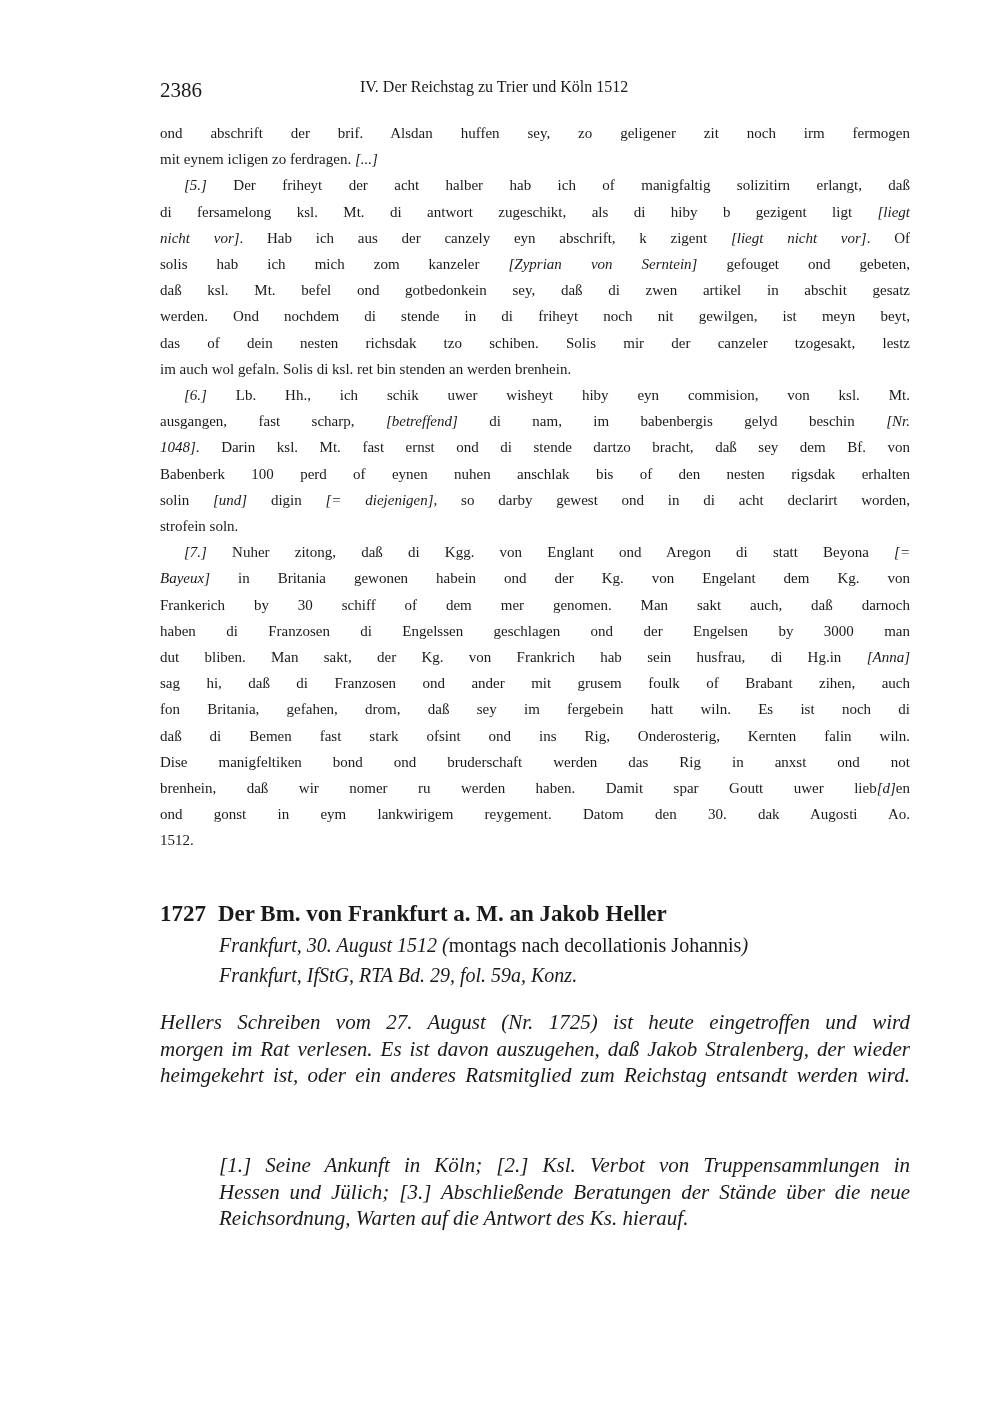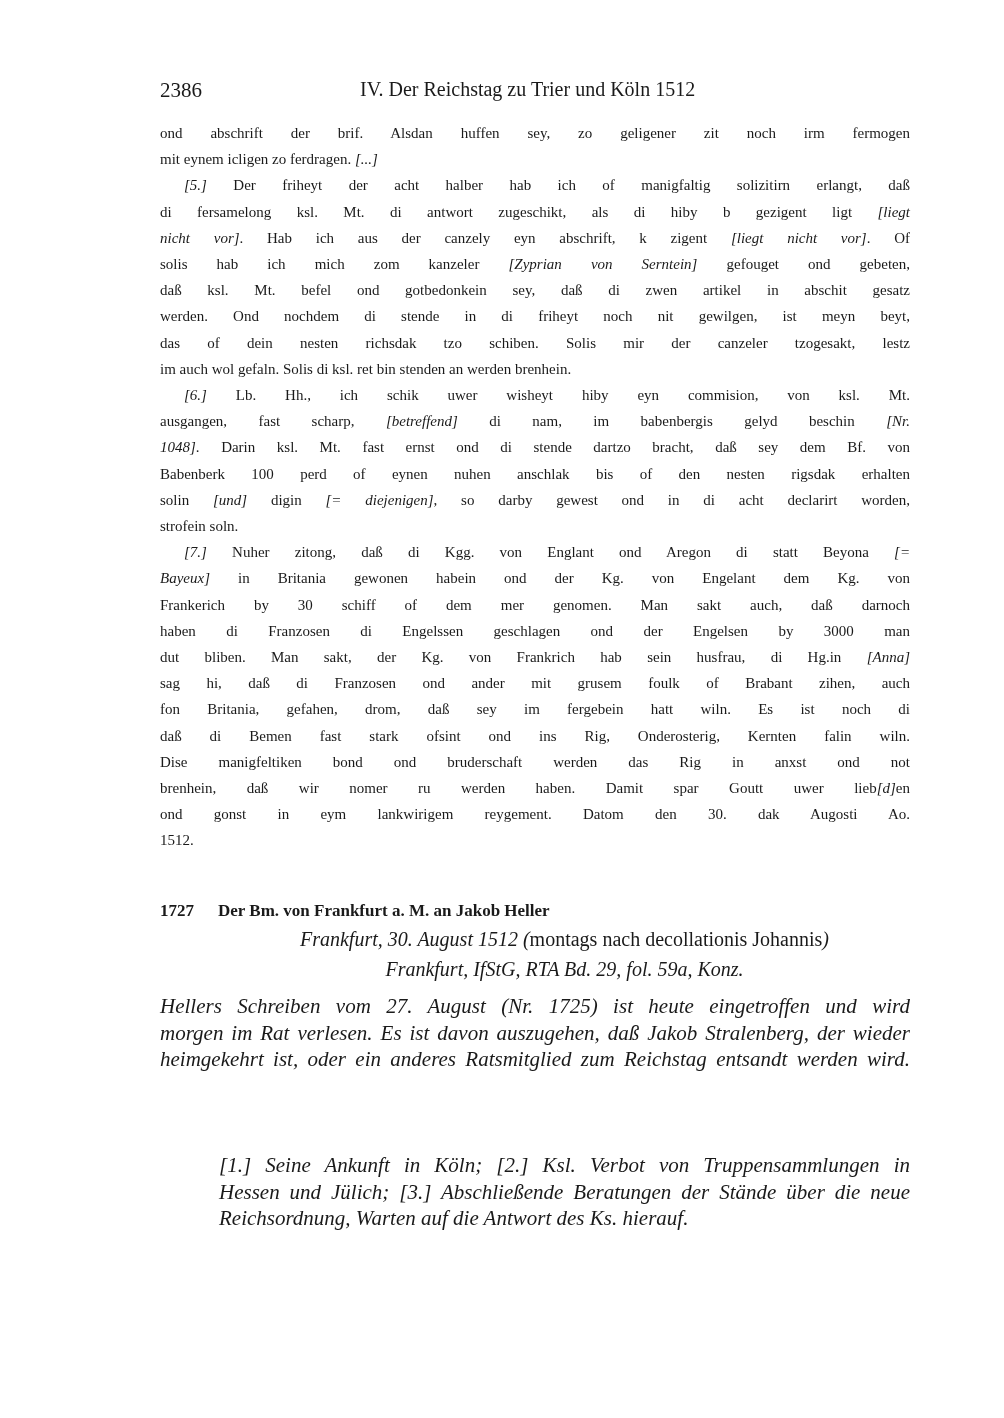--- a/index.html
+++ b/index.html
@@ -4,30 +4,30 @@
 <style>
   html, body { margin: 0; padding: 0; background: #ffffff; }
   body {
     width: 1004px; height: 1418px; position: relative; overflow: hidden;
     font-family: "Liberation Serif", "DejaVu Serif", serif;
     color: #1a1a1a;
   }
   .page { position: absolute; left: 160px; top: 0; width: 750px; }
   .running-head { position: absolute; top: 78px; left: 0; width: 750px; height: 30px; font-size: 21px; }
   .running-head .pageno { position: absolute; left: 0; top: 0; }
-  .running-head .title { position: absolute; left: 200px; top: 0; font-size: 20px; }
+  .running-head .title { position: absolute; left: 200px; top: 0; font-size: 16px; }
   .body { position: absolute; top: 120px; left: 0; width: 750px; font-size: 15px; line-height: 26.2px; }
   .line { display: block; text-align: justify; text-align-last: justify; white-space: nowrap; }
   .line.end { text-align-last: left; }
   .indent { text-indent: 24px; }
   i, .it { font-style: italic; }
   .entry { position: absolute; left: 0; width: 750px; }
-  .entry-head { font-size: 17px; font-weight: bold; }
+  .entry-head { font-size: 23px; font-weight: bold; }
   .entry-head .num { display: inline-block; width: 58px; }
-  .meta { margin-left: 59px; font-size: 20px; font-style: italic; line-height: 30px; text-align: center; }
+  .meta { margin-left: 59px; font-size: 20px; font-style: italic; line-height: 30px; }
   .meta .up { font-style: normal; }
   .summary { font-style: italic; font-size: 21px; line-height: 26.5px; }
   .summary .line { text-align-last: justify; }
   .summary .line.end { text-align-last: left; }
   .summary.indented { margin-left: 59px; width: 691px; }
 </style>
 </head>
 <body>
 
 <div class="page">
@@ -73,21 +73,21 @@
   </div>
 
   <div class="entry" style="top:901px;">
     <div class="entry-head">
       <span class="num">1727</span><span>Der Bm. von Frankfurt a. M. an Jakob Heller</span>
     </div>
     <div class="meta" style="margin-top:3px;">
       <span>Frankfurt, 30. August 1512 (</span><span class="up">montags nach decollationis Johannis</span><span>)</span>
     </div>
     <div class="meta">Frankfurt, IfStG, RTA Bd. 29, fol. 59a, Konz.</div>
-    <div class="summary" style="margin-top:9px;">
+    <div class="summary" style="margin-top:19px;">
       <span class="line">Hellers Schreiben vom 27. August (Nr. 1725) ist heute eingetroffen und wird</span>
       <span class="line">morgen im Rat verlesen. Es ist davon auszugehen, daß Jakob Stralenberg, der wieder</span>
       <span class="line">heimgekehrt ist, oder ein anderes Ratsmitglied zum Reichstag entsandt werden wird.</span>
     </div>
   </div>
 
   <div class="entry" style="top:1127px;">
     <div class="summary indented" style="margin-top:25px;">
       <span class="line">[1.] Seine Ankunft in Köln; [2.] Ksl. Verbot von Truppensammlungen in</span>
       <span class="line">Hessen und Jülich; [3.] Abschließende Beratungen der Stände über die neue</span>

